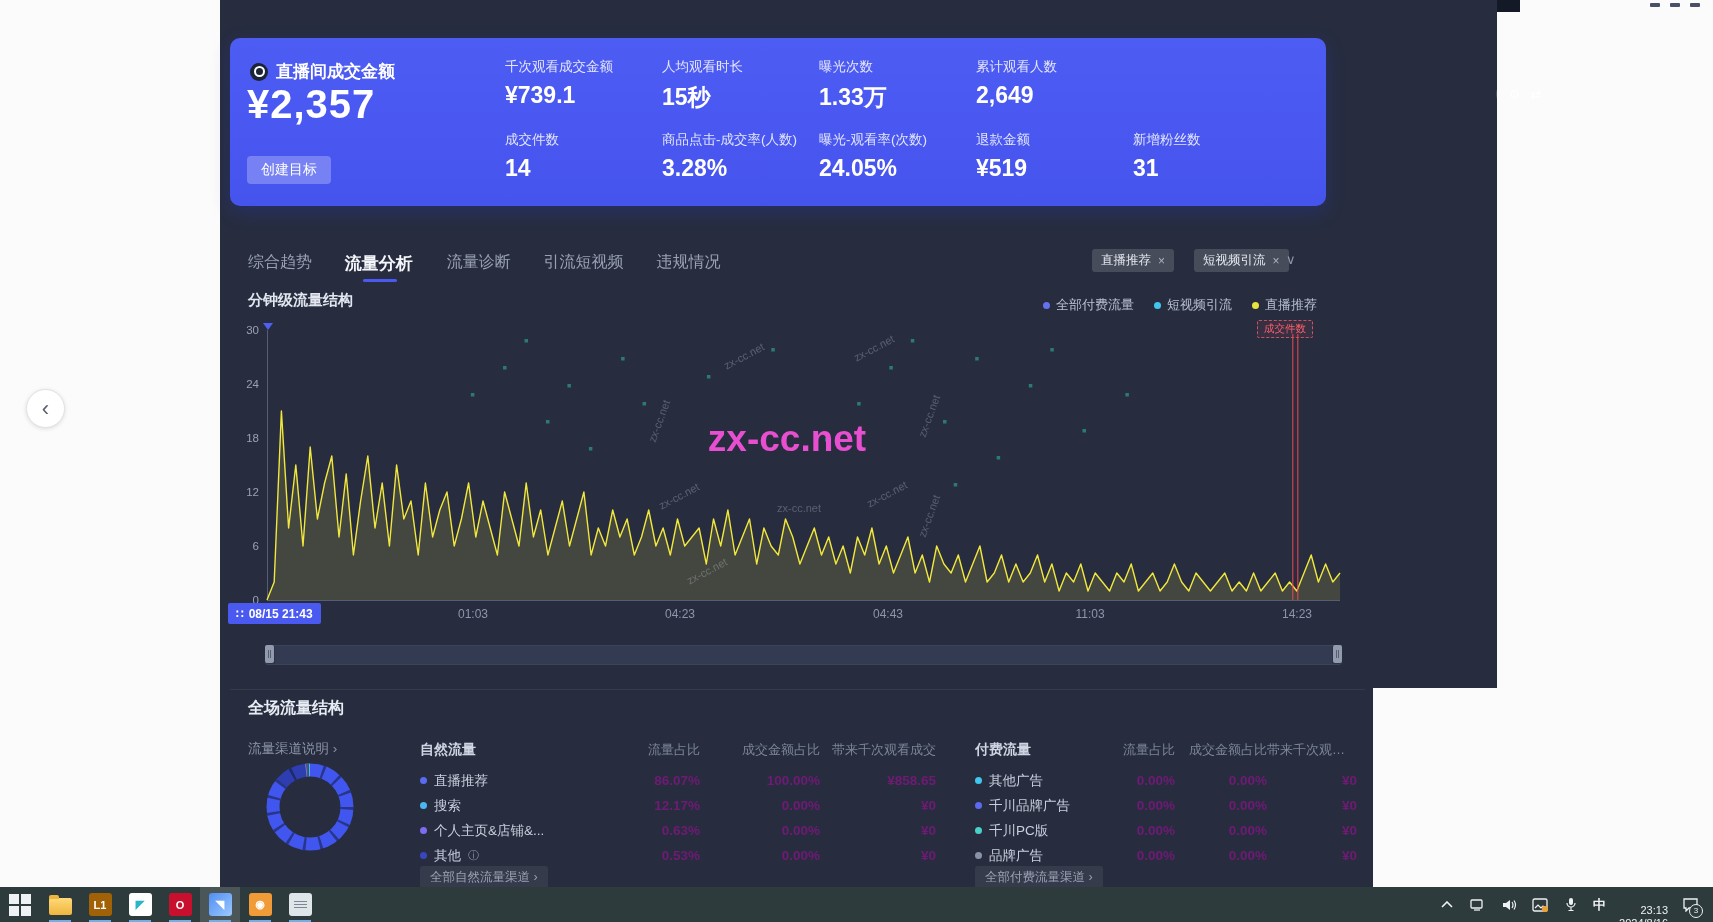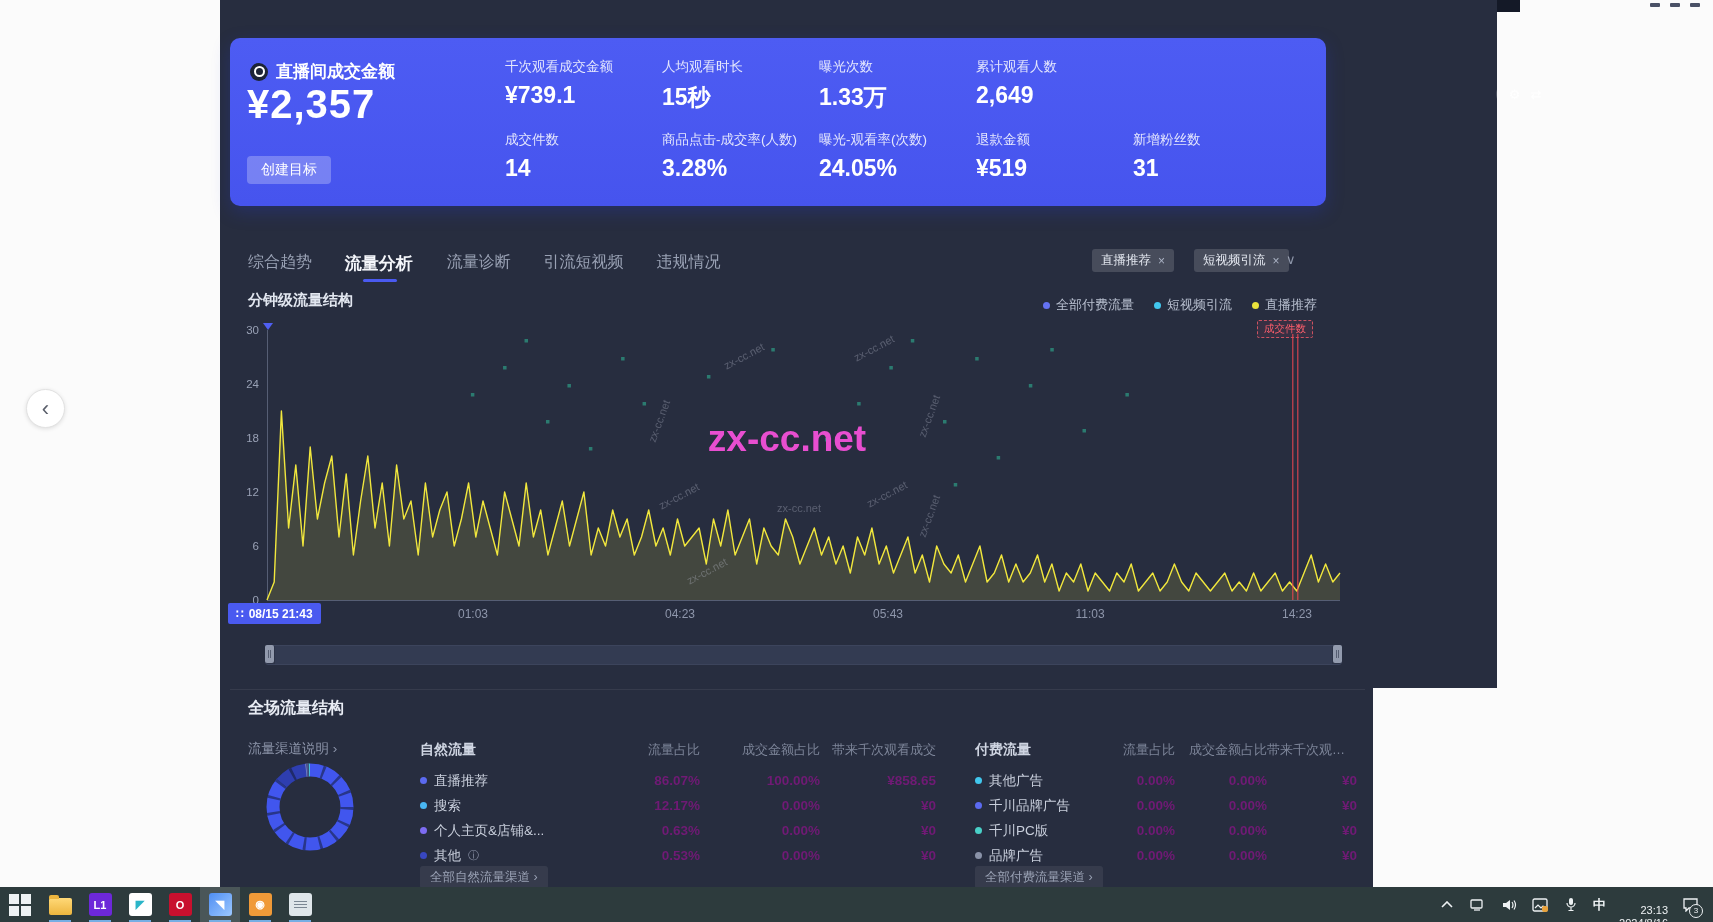--- a/index.html
+++ b/index.html
@@ -233,21 +233,21 @@
     <div class="wm-big2">zx-cc.net</div>
   </div>
 
   <div class="x-badge">
     <span>∷</span>
     <span>08/15 21:43</span>
   </div>
   <div id="xticks">
       <div class="x-tick" style="left: 473px;">01:03</div>
       <div class="x-tick" style="left: 680px;">04:23</div>
-      <div class="x-tick" style="left: 888px;">05:43</div>
+      <div class="x-tick" style="left: 888px;">04:43</div>
       <div class="x-tick" style="left: 1090px;">11:03</div>
       <div class="x-tick" style="left: 1297px;">14:23</div>
     </div>
 
   <div class="slider">
     <div class="fill"></div>
     <div class="handle" style="left:-1px">
         <i></i>
         <i></i>
       </div>
@@ -376,21 +376,21 @@
           <i></i>
           <i></i>
           <i></i>
         </span>
       </div>
     <div class="tb-cell">
         <span class="folder-ic"></span>
         <span class="ul"></span>
       </div>
     <div class="tb-cell">
-        <span class="ic" style="background:#6d28d9">L1</span>
+        <span class="ic" style="background:#a16207">L1</span>
         <span class="ul"></span>
       </div>
     <div class="tb-cell">
         <span class="ic" style="background:#fff;color:#2ab5c8">◤</span>
         <span class="ul"></span>
       </div>
     <div class="tb-cell">
         <span class="ic" style="background:#c8102e">O</span>
         <span class="ul"></span>
       </div>

